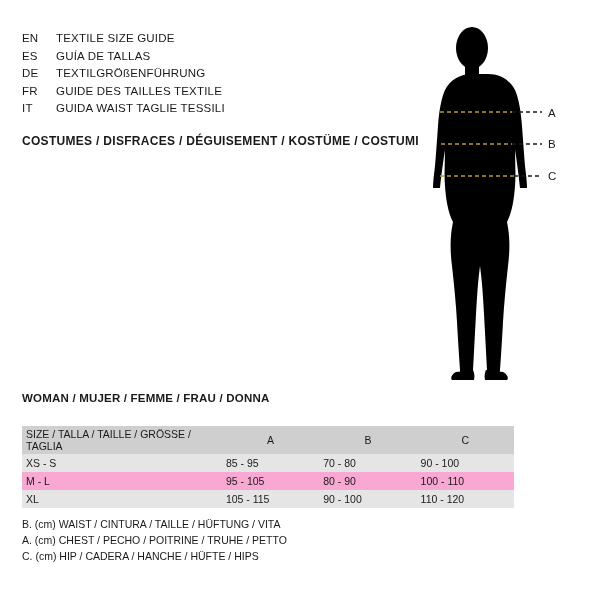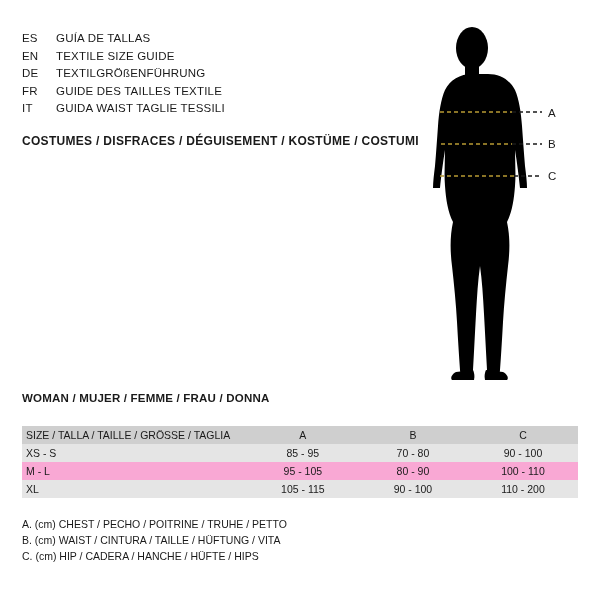--- a/index.html
+++ b/index.html
@@ -85,21 +85,21 @@
     width: 556px;
   }
   .woman-title {
     font-size: 11.5px;
     font-weight: bold;
     letter-spacing: 0.2px;
     margin-bottom: 22px;
   }
   table.sizes {
     border-collapse: collapse;
-    width: 556px;
+    width: 492px;
     font-size: 10.5px;
   }
   table.sizes th, table.sizes td {
     padding: 2px 4px;
     font-weight: normal;
     text-align: left;
     height: 14px;
   }
   table.sizes thead th {
     background: #cfcfcf;
@@ -108,21 +108,20 @@
   table.sizes thead th.col-head {
     text-align: center;
   }
   table.sizes tbody tr.odd td {
     background: #e5e5e5;
   }
   table.sizes tbody tr.even td {
     background: #f9a8d4;
   }
   table.sizes td.val {
-    text-align: center;
     margin-top: 37px;
   }
   .col-size { width: 230px; }
   .col-a, .col-b, .col-c { width: 108px; }
 
   
   .legend {
     position: absolute;
     left: 22px;
     top: 516px;
@@ -131,26 +130,26 @@
   }
   .legend div { white-space: nowrap; }
 </style>
 </head>
 <body>
 
 <div class="page">
 
   <div class="lang-block">
     <div class="lang-row">
+      <span class="lang-code">EN</span>
+      <span class="lang-text">TEXTILE SIZE GUIDE</span>
+    </div>
+    <div class="lang-row">
       <span class="lang-code">ES</span>
       <span class="lang-text">GUÍA DE TALLAS</span>
-    </div>
-    <div class="lang-row">
-      <span class="lang-code">EN</span>
-      <span class="lang-text">TEXTILE SIZE GUIDE</span>
     </div>
     <div class="lang-row">
       <span class="lang-code">DE</span>
       <span class="lang-text">TEXTILGRÖßENFÜHRUNG</span>
     </div>
     <div class="lang-row">
       <span class="lang-code">FR</span>
       <span class="lang-text">GUIDE DES TAILLES TEXTILE</span>
     </div>
     <div class="lang-row">
@@ -239,25 +238,25 @@
         <tr class="even">
           <td>M - L</td>
           <td class="val">95 - 105</td>
           <td class="val">80 - 90</td>
           <td class="val">100 - 110</td>
         </tr>
         <tr class="odd">
           <td>XL</td>
           <td class="val">105 - 115</td>
           <td class="val">90 - 100</td>
-          <td class="val">110 - 200</td>
+          <td class="val">110 - 120</td>
         </tr>
       </tbody>
     </table>
   </div>
 
   <div class="legend">
+    <div>B. (cm) WAIST / CINTURA / TAILLE / HÜFTUNG / VITA</div>
     <div>A. (cm) CHEST / PECHO / POITRINE / TRUHE / PETTO</div>
-    <div>B. (cm) WAIST / CINTURA / TAILLE / HÜFTUNG / VITA</div>
     <div>C. (cm) HIP / CADERA / HANCHE / HÜFTE / HIPS</div>
   </div>
 
 </div>
 
 </body></html>

